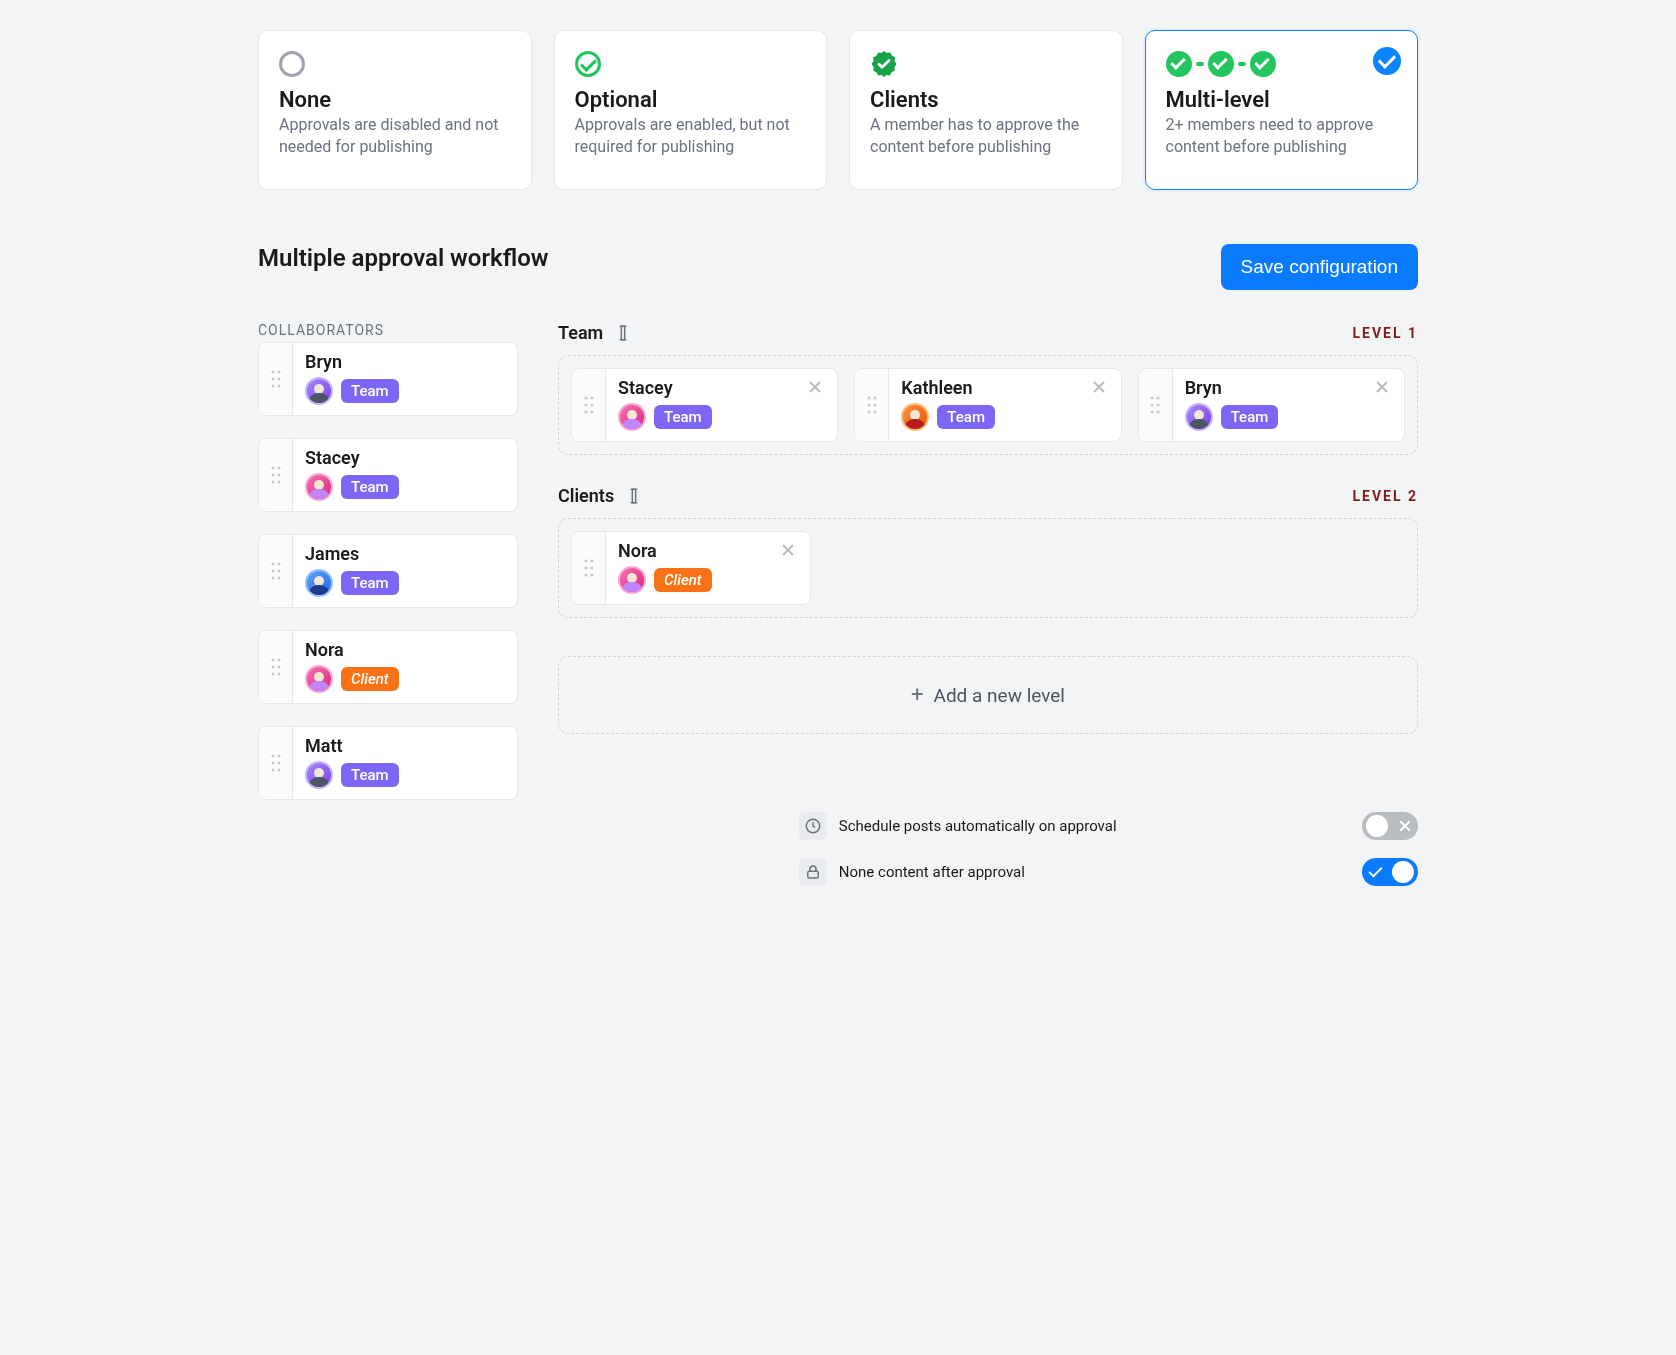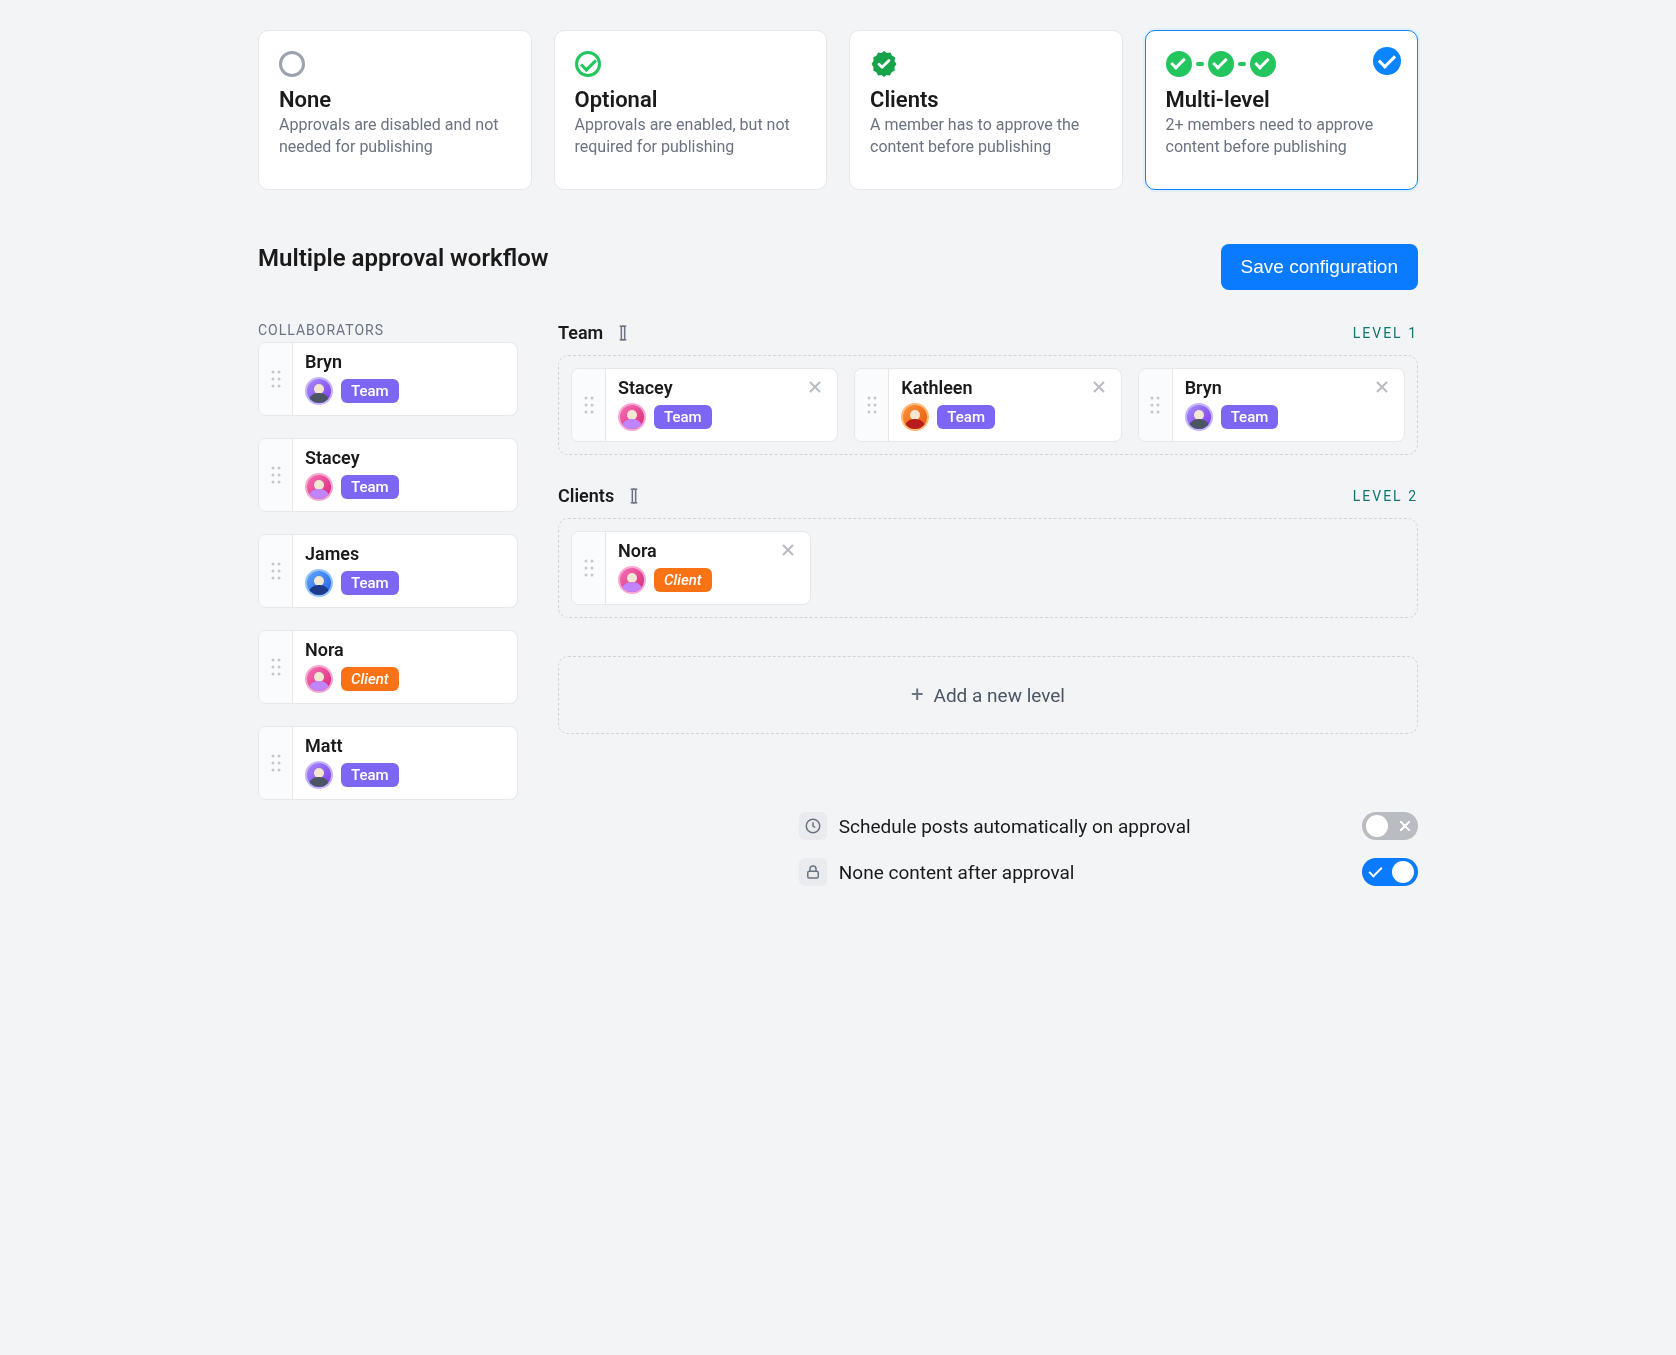--- a/index.html
+++ b/index.html
@@ -194,21 +194,21 @@
 
   
   .levels { display:flex; flex-direction:column; gap:30px; }
   .level-head {
     display:flex; align-items:center; justify-content:space-between;
     margin-bottom:12px;
   }
   .level-title { display:flex; align-items:center; gap:10px; font-weight:600; font-size:18px; }
   .rename-icon { color:#6b7280; display:flex; }
   .level-label-right {
-    color:#0f766e; letter-spacing:2px; font-size:14px; font-weight:400;
+    color:#7f1d1d; letter-spacing:2px; font-size:14px; font-weight:700;
   }
   .dropzone {
     border: 1.5px dashed var(--dashed);
     border-radius:10px;
     padding: 12px;
     display:grid;
     grid-template-columns: repeat(3, 1fr);
     gap: 16px;
     min-height: 98px;
   }
@@ -227,21 +227,21 @@
 
   
   .settings {
     margin-top: 48px;
     margin-left: auto;
     width: 72%;
     display:flex; flex-direction:column; gap:18px;
   }
   .setting-row {
     display:flex; align-items:center; justify-content:space-between;
-    gap: 4px; font-size:19px;
+    gap: 4px; font-size:15px;
   }
   .setting-left { display:flex; align-items:center; gap:12px; }
   .sq-ico {
     width:28px; height:28px; border-radius:6px; background:#e9ebee;
     display:flex; align-items:center; justify-content:center; color:#6b7280;
   }
   .toggle {
     width:56px; height:28px; border-radius:999px; position:relative; cursor:pointer;
   }
   .toggle .knob {

